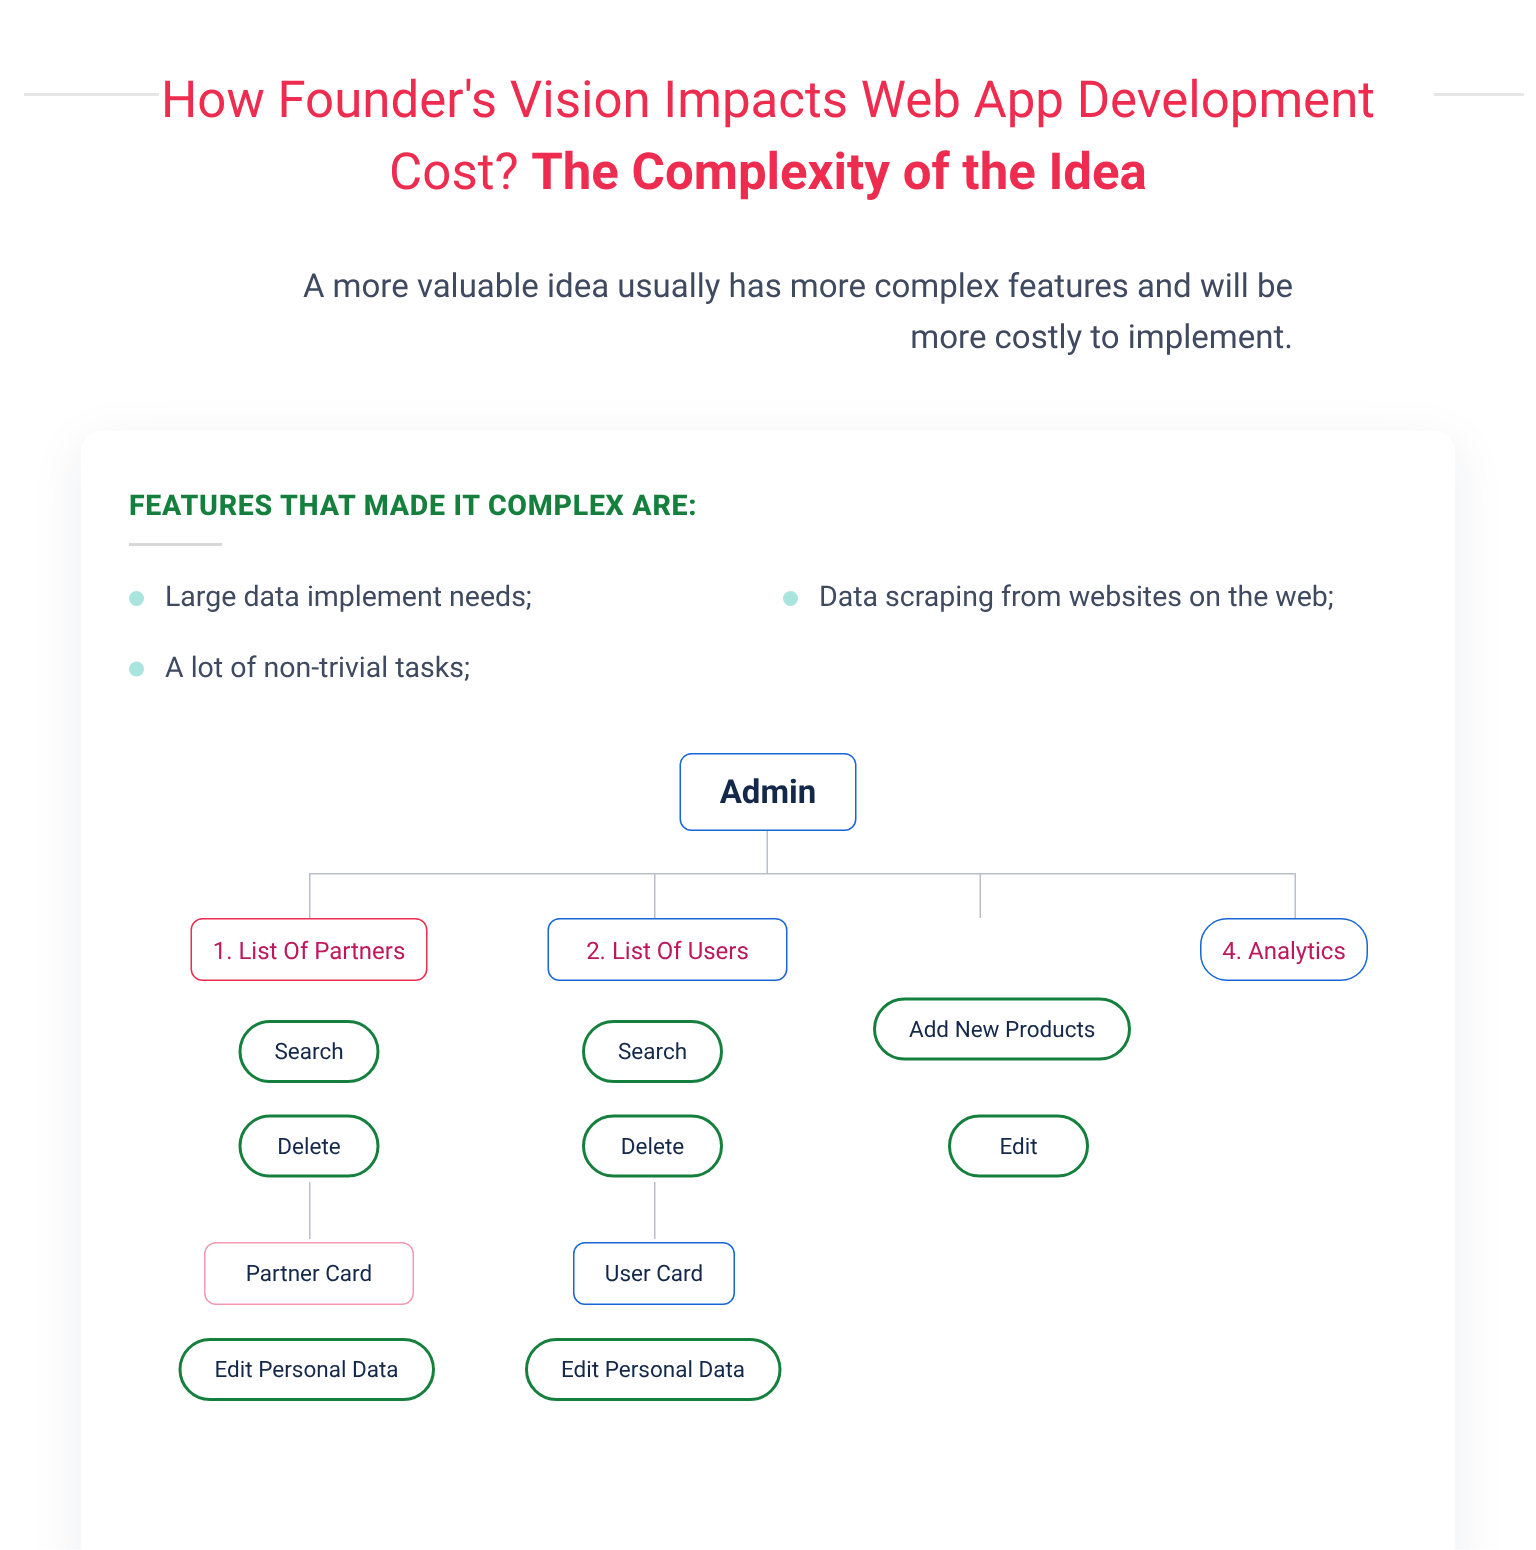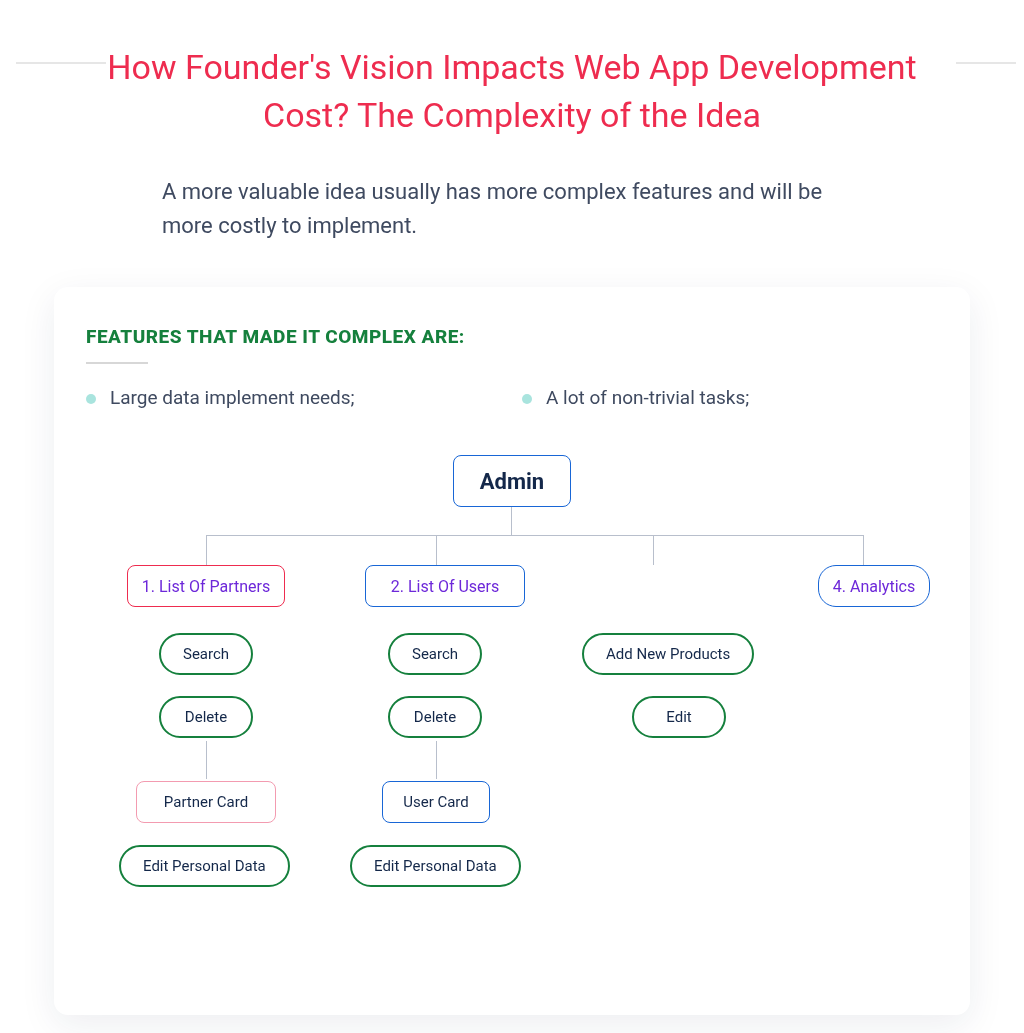--- a/index.html
+++ b/index.html
@@ -26,24 +26,24 @@
     text-align: center;
   }
   .title-block h1 {
     font-size: 34px;
     font-weight: 400;
     line-height: 1.4;
     color: #ee2c4f;
     max-width: 820px;
     margin: 0 auto;
   }
-  .title-block h1 .bold { font-weight: 400; }
+  .title-block h1 .bold { font-weight: 700; }
 
   .subtext {
-    text-align: left;
+    text-align: right;
     font-size: 22px;
     line-height: 1.55;
     color: #3f4a60;
     margin: 36px auto 0;
     max-width: 700px;
   }
 
   .card {
     margin: 44px auto 0;
     width: 916px;
@@ -113,29 +113,29 @@
     color: #14284a;
     width: 118px;
     height: 52px;
     left: 367px;
     top: 0;
   }
   .branch {
     border: 1px solid #1866d6;
     border-radius: 8px;
     font-size: 16px;
-    color: #6d28d9;
+    color: #be185d;
     height: 42px;
     top: 110px;
   }
   .branch.red { border-color: #ee2c4f; }
   .branch.b1 { left: 41px;  width: 158px; }
   .branch.b2 { left: 279px; width: 160px; }
   .branch.b3 { left: 494px; width: 146px; }
-  .branch.b4 { left: 732px; width: 112px; border-radius: 18px; }
+  .branch.b4 { left: 714px; width: 112px; border-radius: 18px; }
 
   .pill {
     border: 2px solid #15803d;
     border-radius: 999px;
     font-size: 15px;
     color: #14284a;
     height: 42px;
     padding: 0 22px;
     min-width: 94px;
   }
@@ -155,21 +155,21 @@
   .c1-card     { left: 50px;  top: 326px; width: 140px; padding:4px; }
   .c1-edit     { left: 33px;  top: 390px; }
 
   
   .c2-search   { left: 302px; top: 178px; }
   .c2-delete   { left: 302px; top: 241px; }
   .c2-card     { left: 296px; top: 326px; width: 108px; padding:0; }
   .c2-edit     { left: 264px; top: 390px; }
 
   
-  .c3-add      { left: 496px; top: 178px; }
+  .c3-add      { left: 496px; top: 163px; }
   .c3-edit     { left: 546px; top: 241px; }
 
   
   .line { position: absolute; background: #b8bfcc; }
   .vline { width: 1px; }
   .hline { height: 1px; }
 
 </style>
 </head>
 <body>
@@ -191,20 +191,24 @@
     <div class="section-title">FEATURES THAT MADE IT COMPLEX ARE:</div>
     <div class="section-underline"></div>
 
     <div class="bullets">
       <div class="bullet">
         <span class="dot"></span>
         <span>Large data implement needs;</span>
       </div>
       <div class="bullet">
         <span class="dot"></span>
+        <span>Data scraping from websites on the web;</span>
+      </div>
+      <div class="bullet">
+        <span class="dot"></span>
         <span>A lot of non-trivial tasks;</span>
       </div>
     </div>
 
     <div class="diagram">
 
       <div class="line vline" style="left:425px; top:52px; height:28px;"></div>
       <div class="line hline" style="left:120px; top:80px; width:657px;"></div>
       <div class="line vline" style="left:120px; top:80px; height:30px;"></div>
       <div class="line vline" style="left:350px; top:80px; height:30px;"></div>

